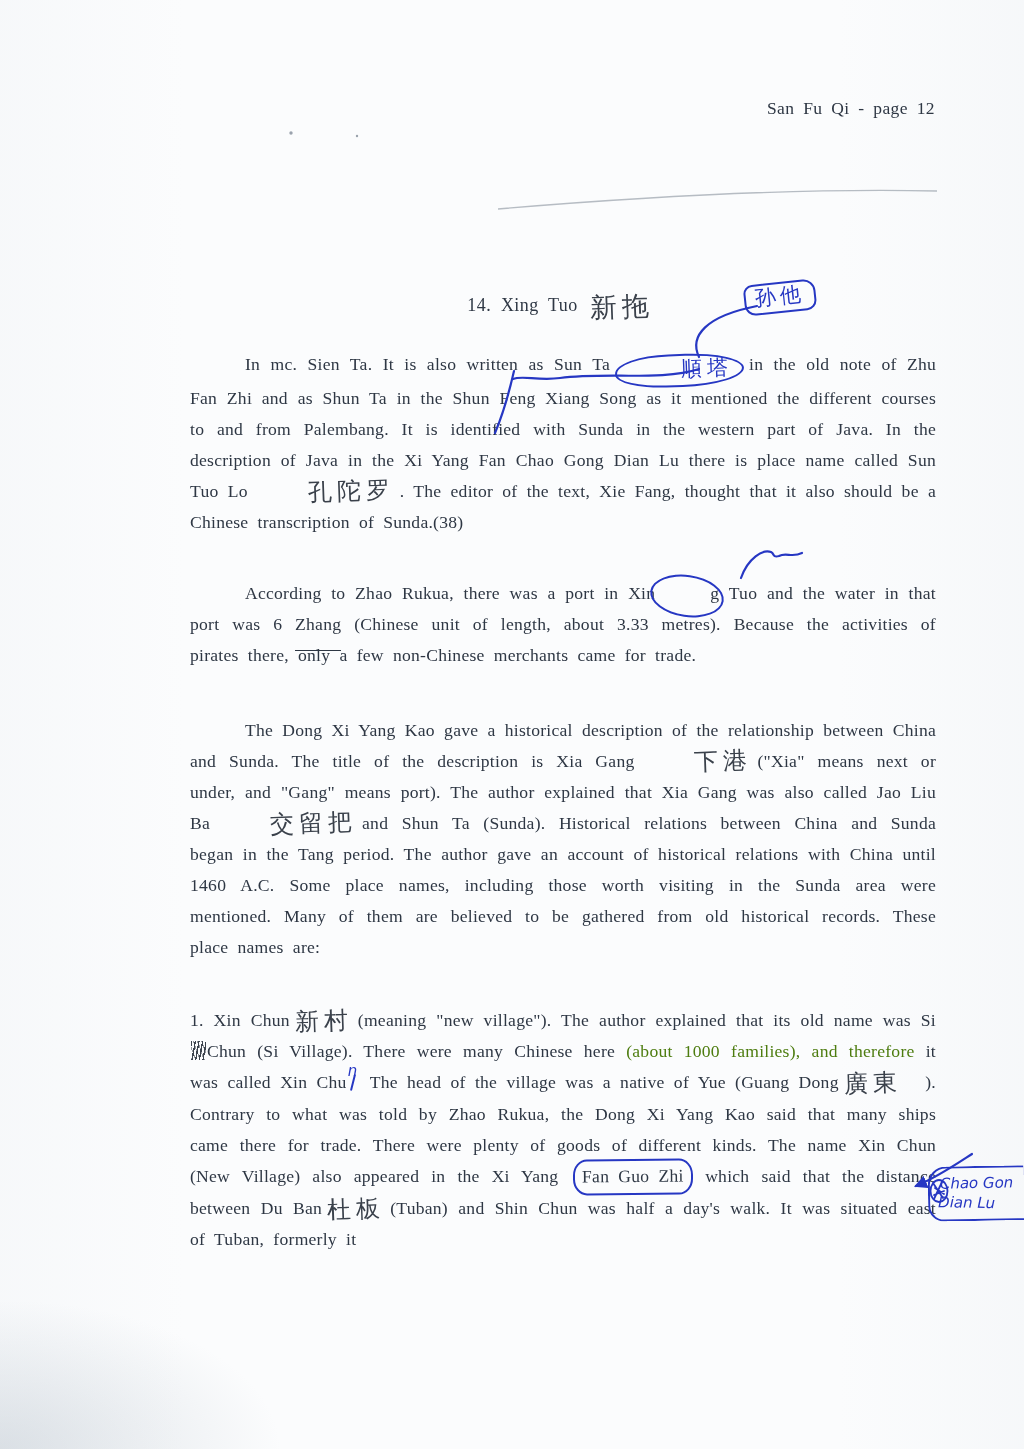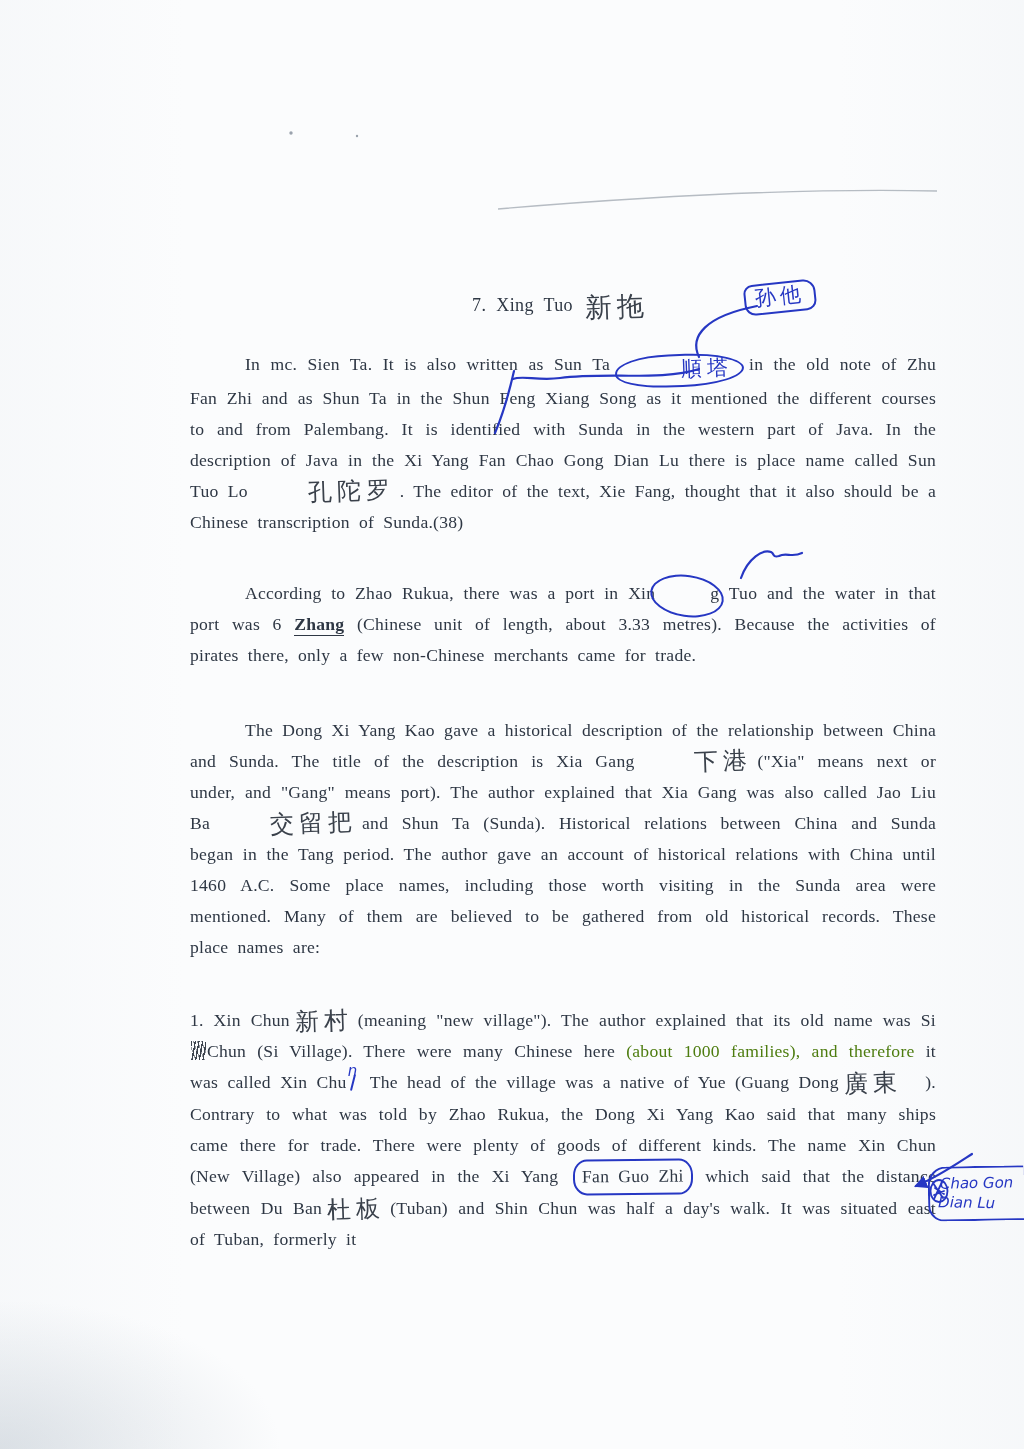--- a/index.html
+++ b/index.html
@@ -64,21 +64,21 @@
   }
   .circled-word{
     display:inline-block;border:2px solid #2637c3;border-radius:14px/16px;
     padding:0 7px 1px;margin:-2px 0 -2px 3px;transform:rotate(-0.5deg);
   }
   .gcircle{position:relative;display:inline-block;}
   .gcircle::after{
     content:"";position:absolute;left:-5px;right:-5px;top:-3px;bottom:-8px;
     border:2px solid #2637c3;border-radius:50%;transform:rotate(8deg);
   }
-  .uline{border-bottom:1.6px solid currentColor;padding-bottom:1px;font-weight:bold;}
+  .uline{border-bottom:1.6px solid currentColor;padding-bottom:16px;}
   .faded{color:#4d7c0f;}
   .strikeover{
     display:inline-block;width:15px;height:19px;vertical-align:-3px;margin:0 1px;
     background:
       repeating-linear-gradient(100deg,#3c434d 0 1.4px,transparent 1.4px 3.6px),
       repeating-linear-gradient(70deg,rgba(60,67,77,.55) 0 1px,transparent 1px 4px);
   }
   .insert-n{
     position:relative;display:inline-block;width:14px;
     color:#2637c3;font-family:"DejaVu Sans",sans-serif;
@@ -111,24 +111,25 @@
 
   .overlay{position:absolute;inset:0;pointer-events:none;}
 </style>
 </head>
 <body>
 
 <div class="page">
 
   <div class="page-texture"></div>
 
+  <div class="hdr">San Fu Qi - page 12</div>
 
 
   <div class="section-heading">
-    <span>7. Xing Tuo</span><span class="cn head">新拖</span>
+    <span>14. Xing Tuo</span><span class="cn head">新拖</span>
   </div>
 
   <p class="para p2 indent"><span>In mc. Sien Ta.  It is also written as Sun Ta</span><span class="circled-cn">順塔</span><span>in the old note of Zhu Fan Zhi and as Shun Ta</span> <span>in the Shun Feng Xiang Song as it mentioned the different courses to and from Palembang.  It is identified with Sunda in the western part of Java.  In the description of Java in the Xi Yang Fan Chao Gong Dian Lu there is place name called Sun Tuo Lo</span><span class="cn">孔陀罗</span><span>.  The editor of the text, Xie Fang, thought that it also should be a Chinese transcription of Sunda.(38)</span></p>
 
   <p class="para p3 indent"><span>According to Zhao Rukua, there was a port in Xin</span><span class="gcircle">g</span><span> Tuo and the water in that port was 6 </span><span class="uline">Zhang</span><span> (Chinese unit of length, about 3.33 metres).  Because the activities of pirates there, only a few non-Chinese merchants came for trade.</span></p>
 
   <p class="para p4 indent"><span>The Dong Xi Yang Kao gave a historical description of the relationship between China and Sunda.  The title of the description is Xia Gang</span><span class="cn">下港</span><span>("Xia" means next or under, and "Gang" means port).  The author explained that Xia Gang was also called Jao Liu Ba</span><span class="cn">交留把</span><span>and Shun Ta (Sunda).  Historical relations between China and Sunda began in the Tang period.  The author gave an account of historical relations with China until 1460 A.C.  Some place names, including those worth visiting in the Sunda area were mentioned.  Many of them are believed to be gathered from old historical records.  These place names are:</span></p>
 
   <p class="para p5"><span>1.  Xin Chun</span><span class="cn">新村</span><span>(meaning "new village").  The author explained that its old name was Si</span><span class="strikeover"></span><span>Chun (Si Village).  There were many Chinese here </span><span class="faded">(about 1000 families), and therefore</span><span> it was called Xin Chu</span><span class="insert-n"><span class="up">n</span></span><span>  The head of the village was a native of Yue (Guang Dong</span><span class="cn">廣東</span>&nbsp;&nbsp;<span>).  Contrary to what was told by Zhao Rukua, the Dong Xi Yang Kao said that many ships came there for trade.  There were plenty of goods of different kinds.  The name Xin Chun (New Village) also appeared in the Xi Yang</span> <span class="circled-word">Fan Guo Zhi</span> <span>which said that the distance between Du Ban</span><span class="cn">杜板</span><span>(Tuban) and Shin Chun was half a day's walk.  It was situated east of Tuban, formerly it</span></p>
 

